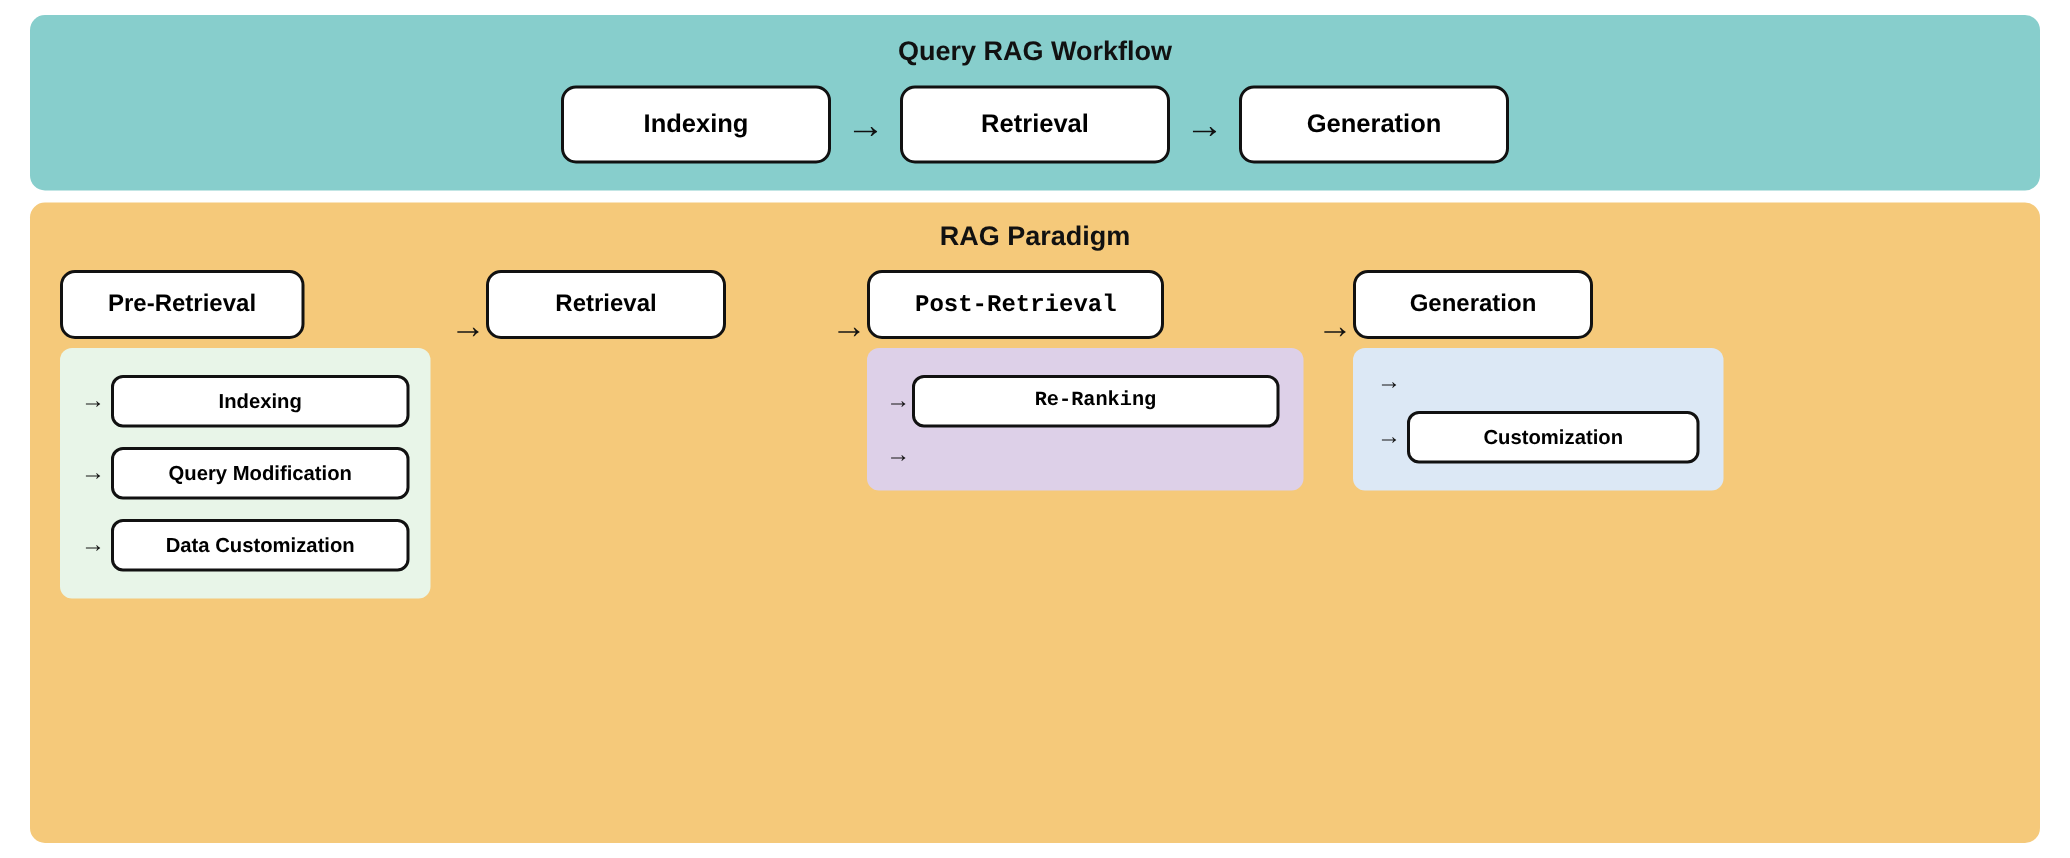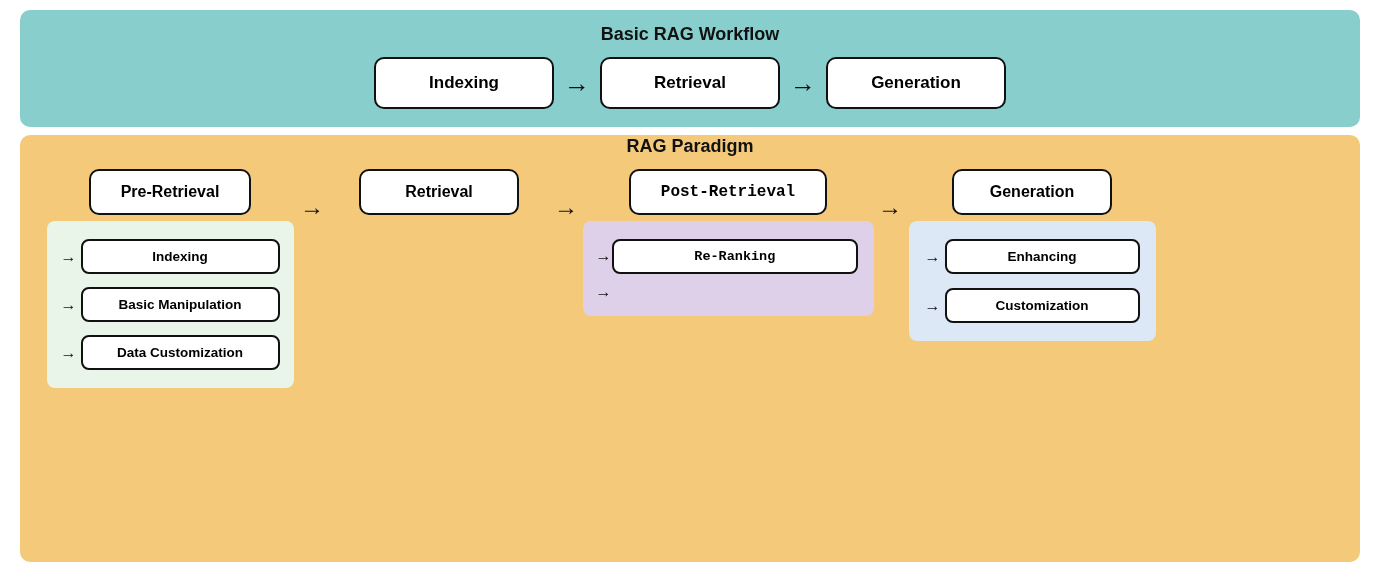--- a/index.html
+++ b/index.html
@@ -54,21 +54,21 @@
       font-weight: bold;
     }
     .arrow::after {
       content: '→';
     }
 
     
     .bottom-section {
       background: #f5c97a;
       border-radius: 10px;
-      padding: 1px 20px 14px;
+      padding: 12px 20px 14px;
       flex: 1 1 auto;
       position: relative;
     }
 
     .main-box {
       background: #fff;
       border: 2.5px solid #111;
       border-radius: 10px;
       padding: 12px 30px;
       font-weight: bold;
@@ -119,21 +119,21 @@
       display: flex;
       align-items: flex-start;
       gap: 0;
       width: 100%;
     }
 
     
     .col-wrap {
       display: flex;
       flex-direction: column;
-      align-items: center;
+      align-items: flex-start;
     }
     .col-wrap.pre-wrap { flex: 0 0 260px; }
     .col-wrap.ret-wrap { flex: 0 0 230px; }
     .col-wrap.post-wrap { flex: 0 0 300px; font-family: Liberation Mono, monospace; }
     .col-wrap.gen-wrap { flex: 0 0 260px; }
 
     .arrow-wrap {
       display: flex;
       align-items: flex-start;
       padding-top: 24px;
@@ -168,21 +168,21 @@
       gap: 5px;
       padding: 6px 4px;
     }
 
     .flex-center { display: flex; align-items: center; }
   </style>
 </head>
 <body>
 
 <div class="top-section">
-  <div class="section-title">Basic RAG Workflow</div>
+  <div class="section-title">Query RAG Workflow</div>
   <div class="flow-row">
     <div class="flow-box">Indexing</div>
     <div class="arrow"></div>
     <div class="flow-box">Retrieval</div>
     <div class="arrow"></div>
     <div class="flow-box">Generation</div>
   </div>
 </div>
 
 <div class="bottom-section">
@@ -193,21 +193,21 @@
     <div class="col-wrap pre-wrap">
       <div class="main-box">Pre-Retrieval</div>
       <div class="sub-area pre-sub" style="width:95%">
         <div class="pre-sub-inner">
           <div class="flex-center">
             <span class="small-arrow">→</span>
             <div class="sub-box" style="flex:1;margin-left:4px">Indexing</div>
           </div>
           <div class="flex-center">
             <span class="small-arrow">→</span>
-            <div class="sub-box" style="flex:1;margin-left:4px">Basic Manipulation</div>
+            <div class="sub-box" style="flex:1;margin-left:4px">Query Modification</div>
           </div>
           <div class="flex-center">
             <span class="small-arrow">→</span>
             <div class="sub-box" style="flex:1;margin-left:4px">Data Customization</div>
           </div>
         </div>
       </div>
     </div>
 
     <div class="arrow-wrap">
@@ -240,21 +240,20 @@
     <div class="arrow-wrap">
       <span style="font-size:24px;font-weight:bold;color:#111">→</span>
     </div>
 
     <div class="col-wrap gen-wrap">
       <div class="main-box">Generation</div>
       <div class="sub-area gen-sub" style="width:95%">
         <div class="gen-sub-inner">
           <div class="flex-center">
             <span class="small-arrow">→</span>
-            <div class="sub-box" style="flex:1;margin-left:4px">Enhancing</div>
           </div>
           <div class="flex-center">
             <span class="small-arrow">→</span>
             <div class="sub-box" style="flex:1;margin-left:4px">Customization</div>
           </div>
         </div>
       </div>
     </div>
 
   </div>

